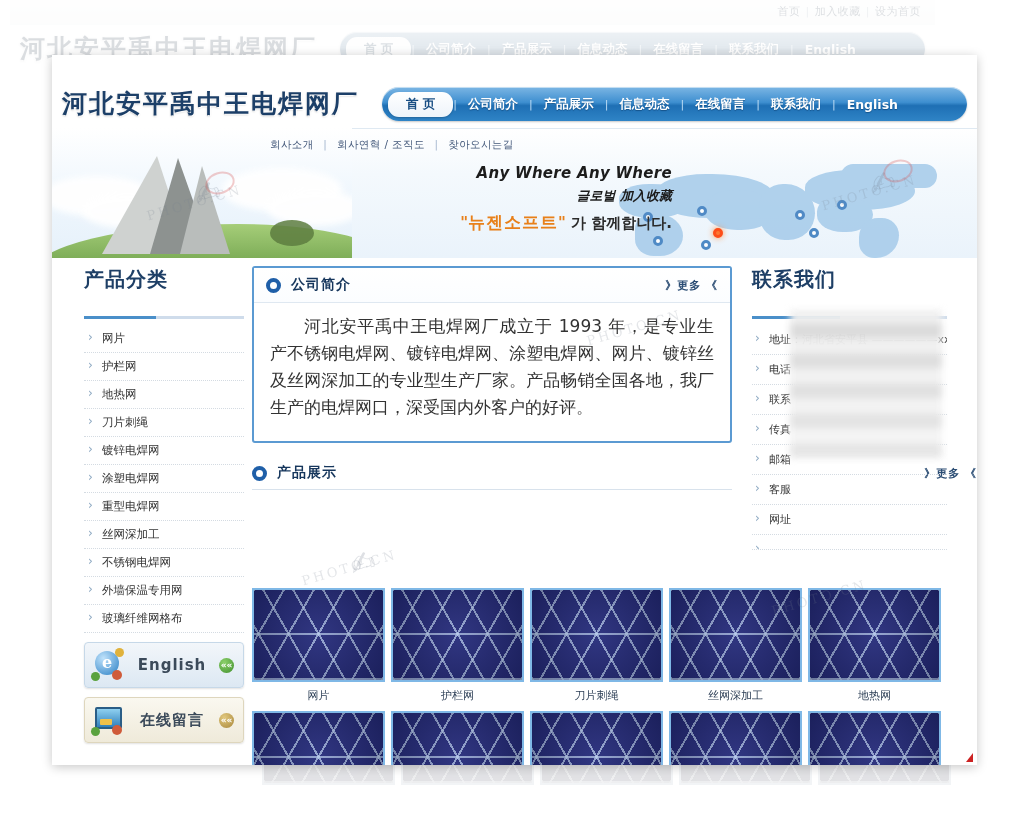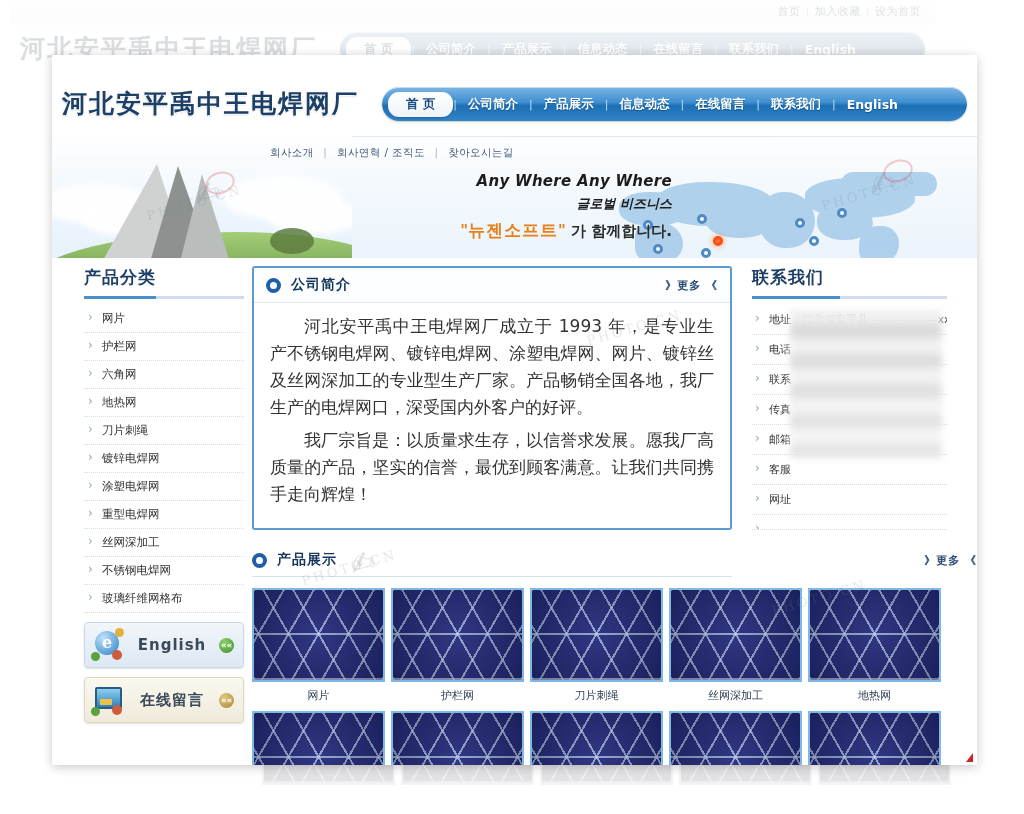--- a/index.html
+++ b/index.html
@@ -98,21 +98,21 @@
     color: #1a4f84;
     border-radius: 11px;
     box-shadow: 0 1px 2px rgba(0,0,0,.2);
     text-shadow: none;
     padding: 4px 18px;
   }
   .nav-sep { color: #bcdcf4; font-size: 11px; }
 
   
   .banner {
-    position: absolute; left: 0; top: 81px;
+    position: absolute; left: 0; top: 73px;
     width: 925px; height: 130px;
     background: linear-gradient(180deg,#ffffff 0%, #f4f9fd 35%, #eaf3fb 100%);
     overflow: hidden;
   }
   .banner-topline {
     position: absolute; left: 0; top: 0; width: 925px; height: 1px;
     background: #dfe9f2;
   }
   .bnav {
     position: absolute; left: 218px; top: 10px;
@@ -174,23 +174,23 @@
   
   .content {
     position: absolute; left: 0; top: 203px;
     width: 925px; height: 507px;
     background: #ffffff;
   }
 
   
   .colL { position: absolute; left: 32px; top: 8px; width: 160px; }
   .panel-title {
-    font-size: 17px; font-weight: bold; color:#1e3f66;
+    font-size: 20px; font-weight: bold; color:#1e3f66;
     font-family:"DejaVu Serif","Liberation Serif",serif;
-    padding-bottom: 7px; letter-spacing: 1px;
+    padding-bottom: 23px; letter-spacing: 1px;
   }
   .title-rule {
     height: 3px; width: 100%;
     background: linear-gradient(90deg,#4a8fc9 0%, #4a8fc9 45%, #cfdceb 45%, #cfdceb 100%);
     margin-bottom: 6px;
   }
   .cat-list { list-style: none; margin: 0; padding: 0; }
   .cat-item {
     position: relative;
     font-size: 11.5px; color:#333;
@@ -477,44 +477,44 @@
         <div class="mapdot" style="left:44px; top:74px;"></div>
         <div class="mapdot" style="left:92px; top:78px;"></div>
         <div class="mapdot" style="left:186px; top:48px;"></div>
         <div class="mapdot" style="left:200px; top:66px;"></div>
         <div class="mapdot" style="left:228px; top:38px;"></div>
         <div class="mapdot hot" style="left:104px; top:66px;"></div>
       </div>
 
       <div class="slogan">
         <div class="sl1">Any Where Any Where</div>
-        <div class="sl2">글로벌 비즈니스</div>
+        <div class="sl2">글로벌 加入收藏</div>
         <div class="sl3">
           <span class="q">"</span><span class="brand">뉴젠소프트</span><span class="q">"</span>
           <span>가 함께합니다.</span>
         </div>
       </div>
     </div>
 
     <div class="content">
 
       <div class="colL">
         <div class="panel-title">产品分类</div>
         <div class="title-rule"></div>
         <ul class="cat-list">
           <li class="cat-item">网片</li>
           <li class="cat-item">护栏网</li>
-          <li class="cat-item">六角网</li>
           <li class="cat-item">地热网</li>
           <li class="cat-item">刀片刺绳</li>
           <li class="cat-item">镀锌电焊网</li>
           <li class="cat-item">涂塑电焊网</li>
           <li class="cat-item">重型电焊网</li>
           <li class="cat-item">丝网深加工</li>
           <li class="cat-item">不锈钢电焊网</li>
+          <li class="cat-item">外墙保温专用网</li>
           <li class="cat-item">玻璃纤维网格布</li>
         </ul>
 
         <div class="sidebtn sb1">
           <div class="sb-ico">
             <div class="ico-e">e</div>
             <div class="ico-dot1"></div>
               <div class="ico-dot2"></div>
               <div class="ico-dot3"></div>
           </div>
@@ -536,21 +536,20 @@
 
       <div class="colM">
         <div class="intro-box">
           <div class="box-head">
             <div class="ringico"></div>
             <div class="bt">公司简介</div>
             <div class="more">》更多 《</div>
           </div>
           <div class="intro-body">
             <p>河北安平禹中王电焊网厂成立于 1993 年，是专业生产不锈钢电焊网、镀锌电焊网、涂塑电焊网、网片、镀锌丝及丝网深加工的专业型生产厂家。产品畅销全国各地，我厂生产的电焊网口，深受国内外客户的好评。</p>
-            <p>我厂宗旨是：以质量求生存，以信誉求发展。愿我厂高质量的产品，坚实的信誉，最优到顾客满意。让我们共同携手走向辉煌！</p>
           </div>
         </div>
 
         <div class="prod-head">
           <div class="ringico"></div>
           <div class="bt">产品展示</div>
           <div class="more" style="margin-right:-245px">》更多 《</div>
         </div>
       </div>
 

